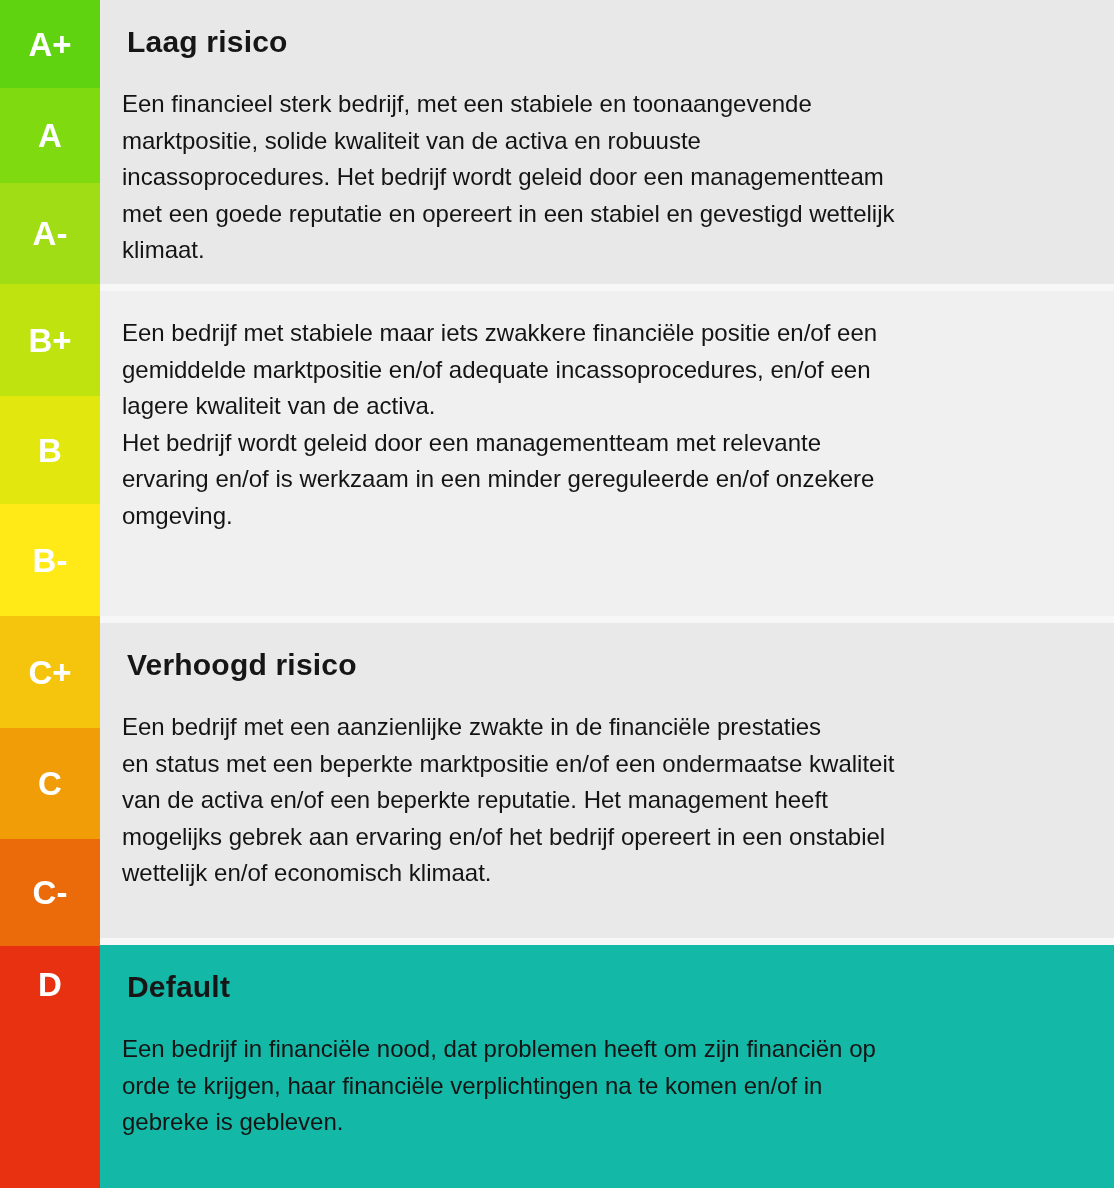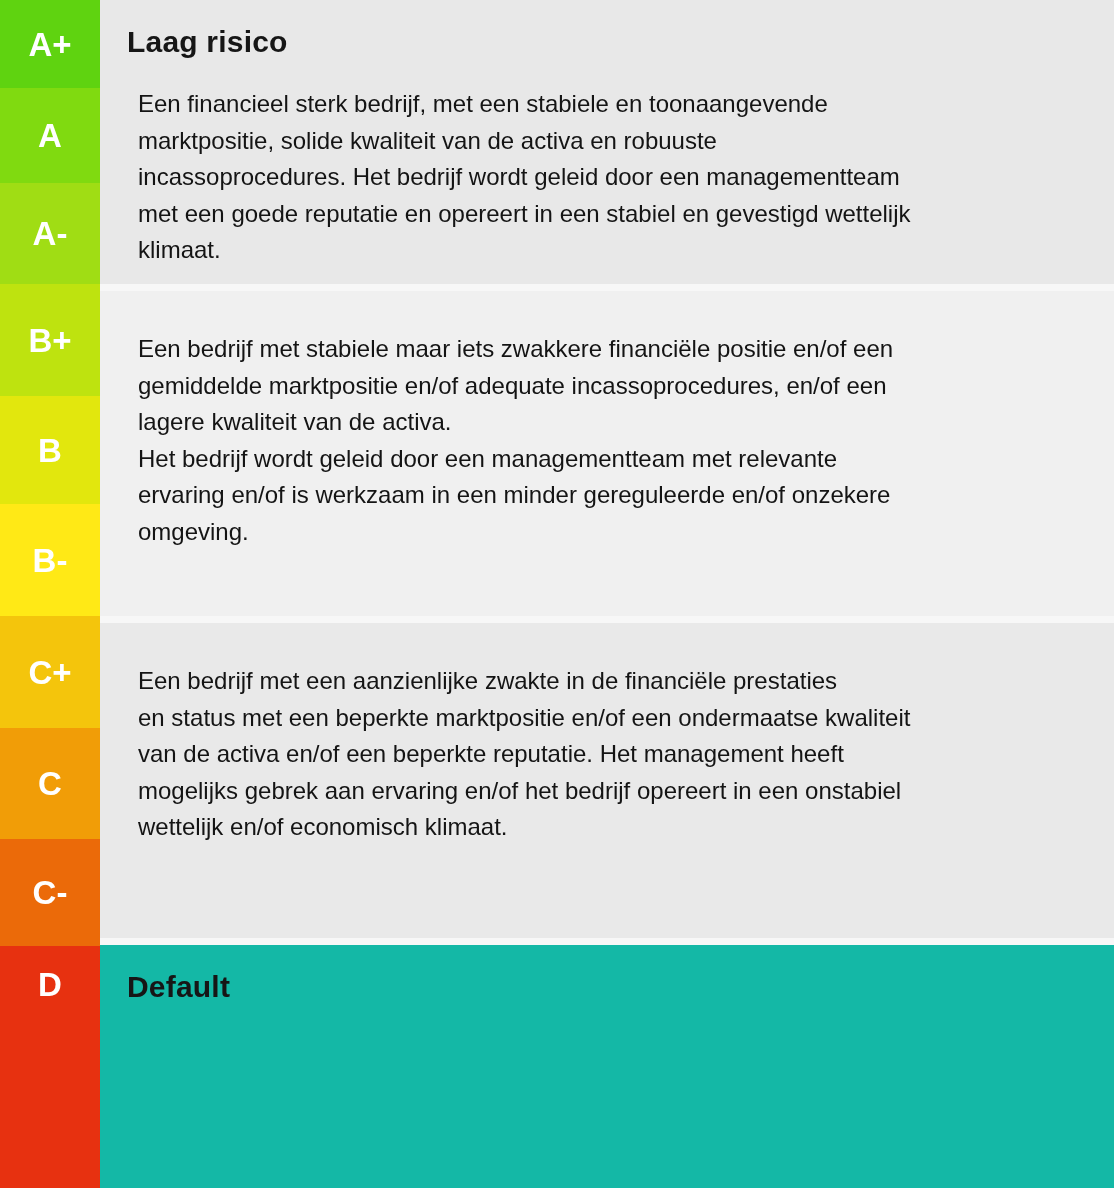--- a/index.html
+++ b/index.html
@@ -17,21 +17,21 @@
   }
   .band.top-align{align-items:flex-start;padding-top:22px;}
   .content-col{flex:1;display:flex;flex-direction:column;}
   .section{box-sizing:border-box;padding:24px 38px 0 22px;flex:0 0 auto;}
   .sep{flex:0 0 auto;height:7px;background:#f7f7f7;}
   .section h2{
     margin:0 0 26px 5px;font-size:30px;line-height:36px;
     font-weight:bold;color:#161616;letter-spacing:0.2px;
   }
   .section p{
-    margin:16px;font-size:24px;line-height:36.5px;color:#141414;
+    margin:0;font-size:24px;line-height:36.5px;color:#141414;
     white-space:pre-line;max-width:975px;
   }
 </style>
 </head>
 <body>
 
 <div class="wrap">
   <div class="scale-col">
       <div class="band" style="height: 88px; background: rgb(95, 211, 16); color: rgb(255, 255, 255);">
         <span>A+</span>
@@ -77,24 +77,28 @@
       <div class="section" style="background: rgb(240, 240, 240); height: 325px;">
         <p>Een bedrijf met stabiele maar iets zwakkere financiële positie en/of een
 gemiddelde marktpositie en/of adequate incassoprocedures, en/of een
 lagere kwaliteit van de activa.
 Het bedrijf wordt geleid door een managementteam met relevante
 ervaring en/of is werkzaam in een minder gereguleerde en/of onzekere
 omgeving.</p>
       </div>
       <div class="sep"></div>
       <div class="section" style="background: rgb(233, 233, 233); height: 315px;">
+        <h2>Verhoogd risico</h2>
         <p>Een bedrijf met een aanzienlijke zwakte in de financiële prestaties
 en status met een beperkte marktpositie en/of een ondermaatse kwaliteit
 van de activa en/of een beperkte reputatie. Het management heeft
 mogelijks gebrek aan ervaring en/of het bedrijf opereert in een onstabiel
 wettelijk en/of economisch klimaat.</p>
       </div>
       <div class="sep"></div>
       <div class="section" style="background: #14b8a6; height: 243px;">
         <h2>Default</h2>
+        <p>Een bedrijf in financiële nood, dat problemen heeft om zijn financiën op
+orde te krijgen, haar financiële verplichtingen na te komen en/of in
+gebreke is gebleven.</p>
       </div>
     </div>
 </div>
 
 </body></html>

